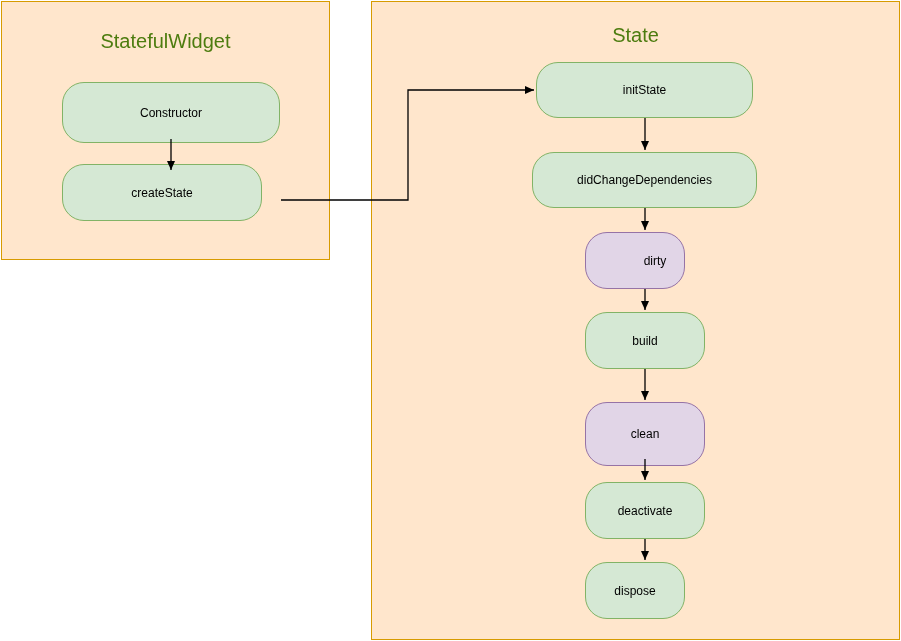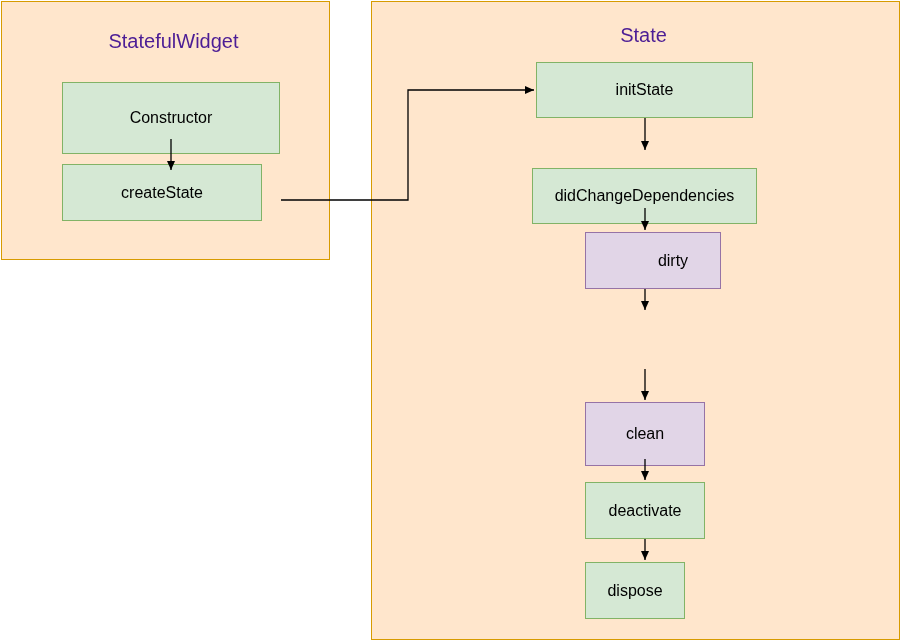--- a/index.html
+++ b/index.html
@@ -16,36 +16,36 @@
     overflow: hidden;
   }
   .container-box {
     position: absolute;
     background: #ffe6cc;
     border: 1px solid #d79b00;
     box-sizing: border-box;
   }
   .container-title {
     position: absolute;
-    left: 8px;
+    left: 0;
     width: 100%;
     text-align: center;
     font-size: 20px;
     line-height: 23px;
-    color: #4c1d95;
+    color: #4d7c0f;
     white-space: nowrap;
   }
   .node {
     position: absolute;
     box-sizing: border-box;
-    border-radius: 0;
+    border-radius: 22px;
     display: flex;
     align-items: center;
     justify-content: center;
-    font-size: 16px;
+    font-size: 12px;
     color: #000000;
     text-align: center;
     white-space: nowrap;
   }
   .node.green {
     background: #d5e8d4;
     border: 1px solid #82b366;
   }
   .node.purple {
     background: #e1d5e7;
@@ -71,40 +71,43 @@
 <div class="canvas">
 
   <div class="container-box" style="left:1px; top:1px; width:329px; height:259px;">
     <div class="container-title" style="top:28px;">StatefulWidget</div>
   </div>
 
   <div class="container-box" style="left:371px; top:1px; width:529px; height:639px;padding-left:44px;">
     <div class="container-title" style="top:22px;">State</div>
   </div>
 
-  <div class="node green" style="left:62px; top:82px; width:218px; height:72px;">
+  <div class="node green" style="left:62px; top:82px; width:218px; height:61px;">
     <span>Constructor</span>
   </div>
 
   <div class="node green" style="left:62px; top:164px; width:200px; height:57px;">
     <span>createState</span>
   </div>
 
   <div class="node green" style="left:536px; top:62px; width:217px; height:56px;">
     <span>initState</span>
   </div>
 
-  <div class="node green" style="left:532px; top:152px; width:225px; height:56px;margin-top:16px;">
+  <div class="node green" style="left:532px; top:152px; width:225px; height:56px;">
     <span>didChangeDependencies</span>
   </div>
 
-  <div class="node purple" style="left:585px; top:232px; width:136px; height:57px;padding-left:40px;">
+  <div class="node purple" style="left:585px; top:232px; width:100px; height:57px;padding-left:40px;">
     <span>dirty</span>
   </div>
 
+  <div class="node green" style="left:585px; top:312px; width:120px; height:57px;">
+    <span>build</span>
+  </div>
 
   <div class="node purple" style="left:585px; top:402px; width:120px; height:64px;">
     <span>clean</span>
   </div>
 
   <div class="node green" style="left:585px; top:482px; width:120px; height:57px;">
     <span>deactivate</span>
   </div>
 
   <div class="node green" style="left:585px; top:562px; width:100px; height:57px;">

